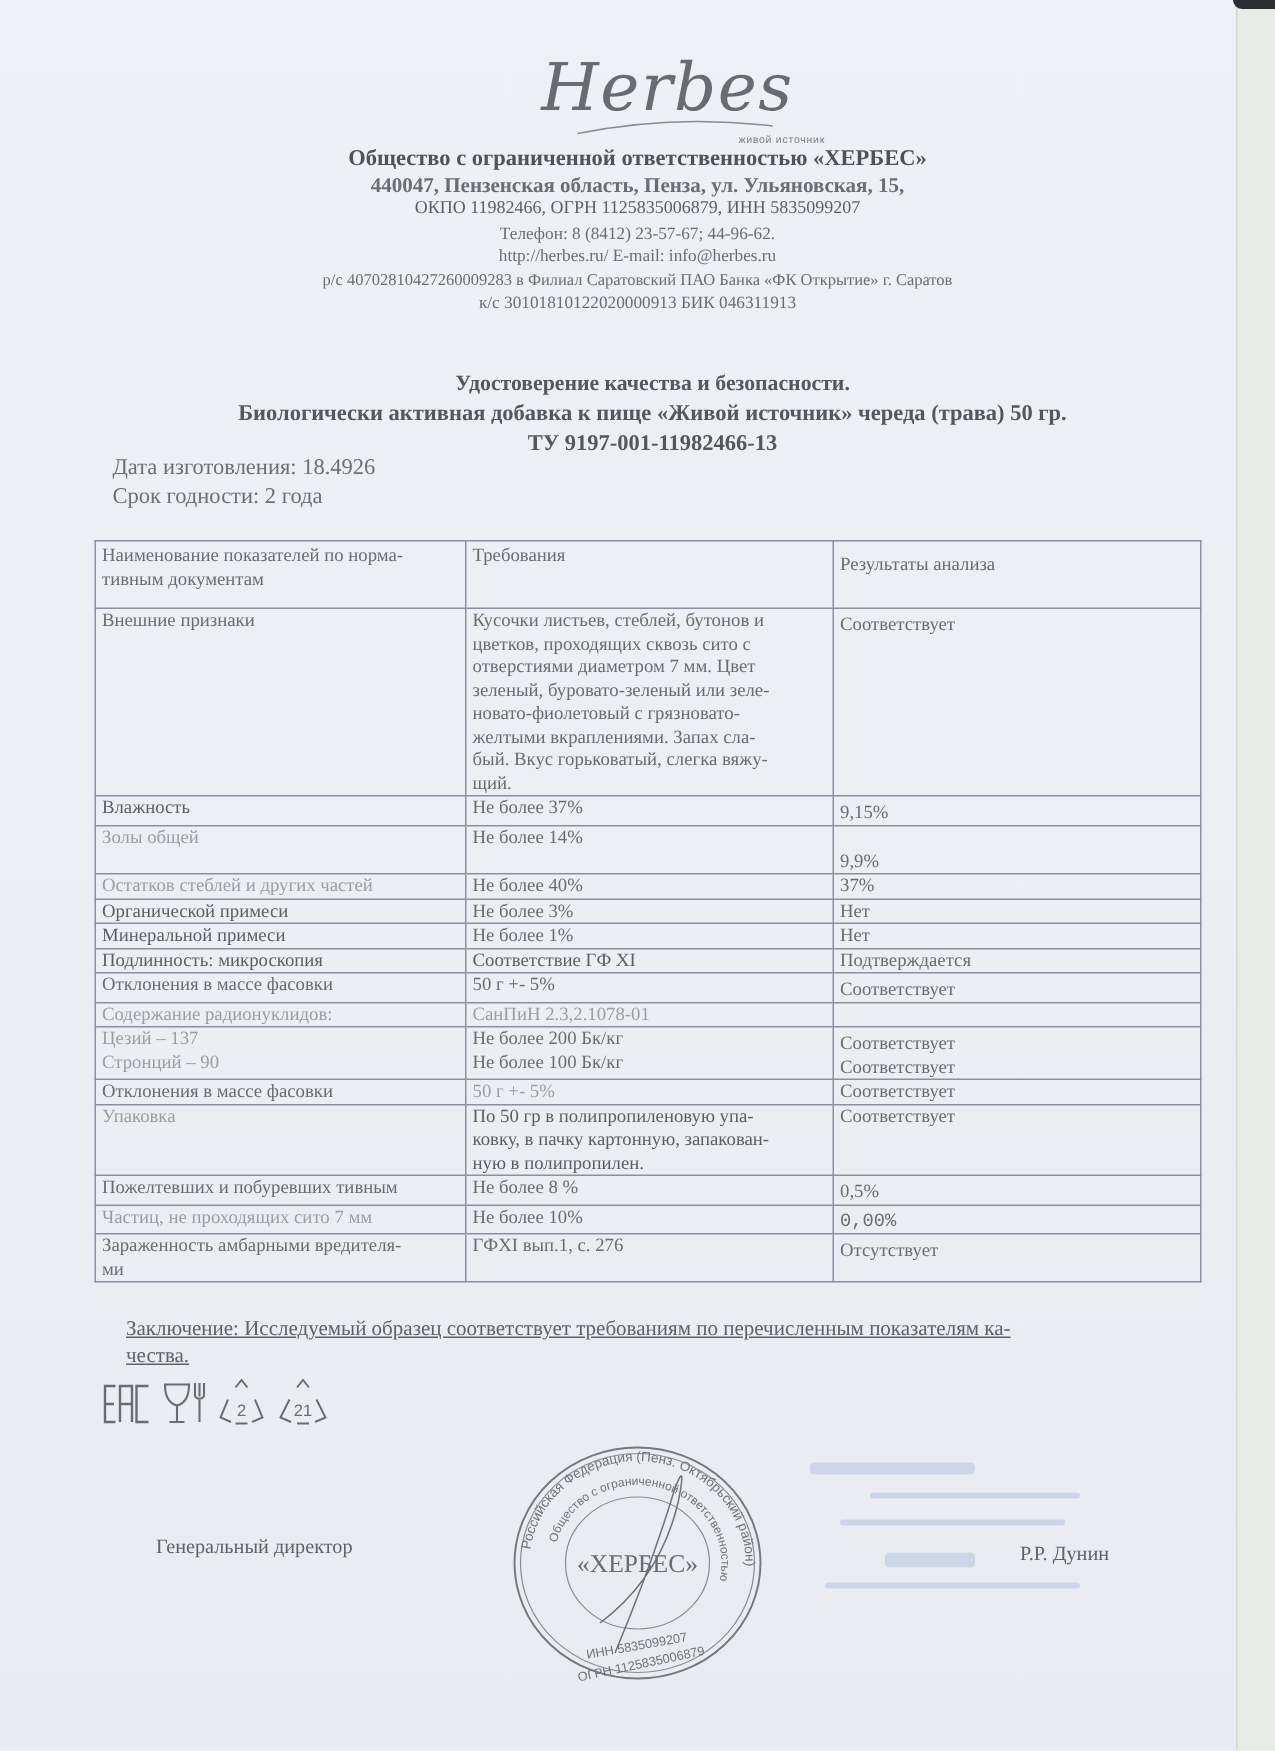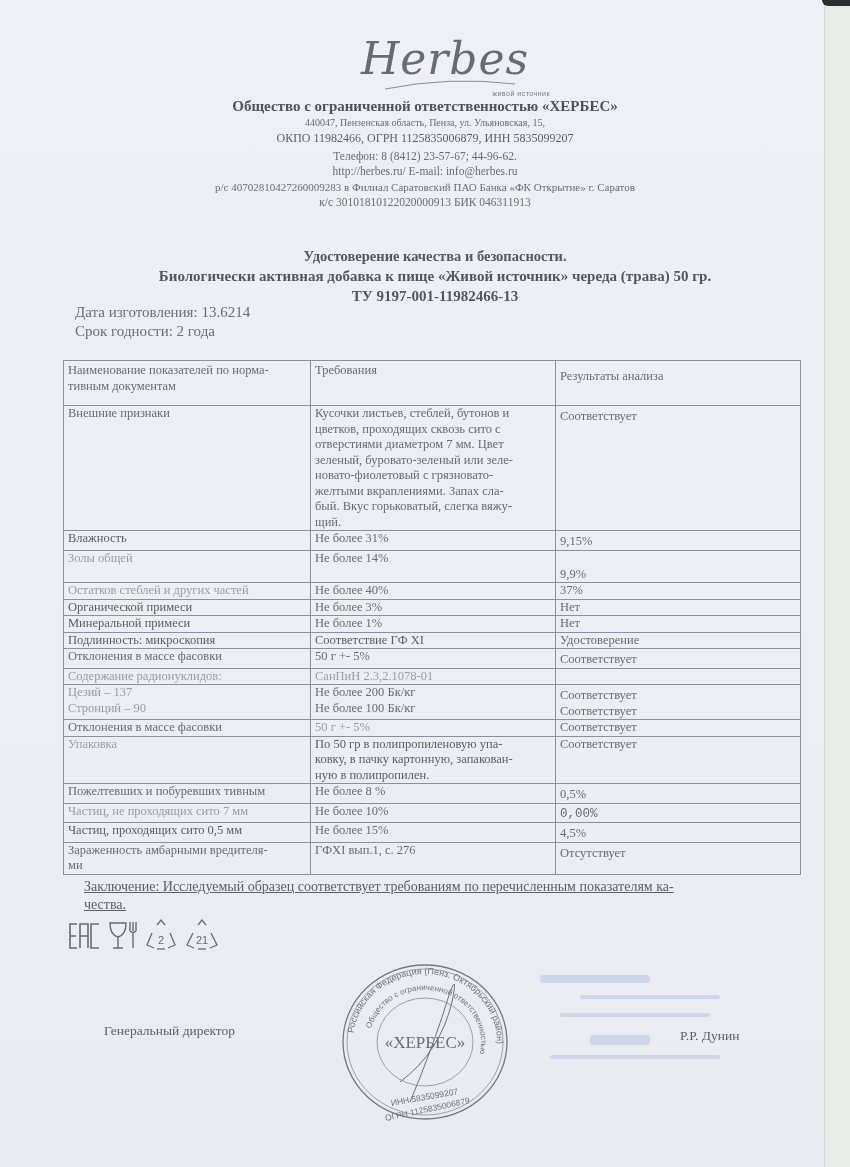--- a/index.html
+++ b/index.html
@@ -33,21 +33,21 @@
   .logo-swoosh {
     position: absolute; left: 20px; top: 40px; width: 140px; height: 20px;
   }
   .logo-tag {
     position: absolute; left: 80px; top: 56px; width: 110px; text-align: right;
     font-family: "Liberation Sans", sans-serif; font-size: 7px; color: #7b7c84;
     letter-spacing: 0.5px;
   }
   .hdr { position: absolute; left: 0; width: 850px; text-align: center; white-space: nowrap; }
   .hdr-company { top: 98px; font-size: 15px; font-weight: bold; color: #505159; }
-  .hdr-address { top: 117px; font-size: 10px; color: #6b6c74; }
+  .hdr-address { top: 117px; font-size: 14px; color: #6b6c74; font-weight: bold; }
   .hdr-codes { top: 131px; font-size: 12px; color: #5d5e66; }
   .hdr-phone { top: 150px; font-size: 11.5px; color: #6b6c74; }
   .hdr-web { top: 165px; font-size: 11.5px; color: #6b6c74; }
   .hdr-bank { top: 181px; left: 0px; font-size: 11px; color: #6b6c74; }
   .hdr-corr { top: 196px; font-size: 11.5px; color: #6b6c74; }
 
   
   .title { position: absolute; left: 0; width: 850px; text-align: center; white-space: nowrap; font-weight: bold; color: #55565e; }
   .t1 { top: 248px; font-size: 14.5px; left: 10px; }
   .t2 { top: 268px; font-size: 15px; left: 10px; }
@@ -110,21 +110,21 @@
   <div class="hdr hdr-codes">ОКПО 11982466, ОГРН 1125835006879, ИНН 5835099207</div>
   <div class="hdr hdr-phone">Телефон: 8 (8412) 23-57-67; 44-96-62.</div>
   <div class="hdr hdr-web">http://herbes.ru/ E-mail: info@herbes.ru</div>
   <div class="hdr hdr-bank">р/с 40702810427260009283 в Филиал Саратовский ПАО Банка «ФК Открытие» г. Саратов</div>
   <div class="hdr hdr-corr">к/с 30101810122020000913 БИК 046311913</div>
 
   <div class="title t1">Удостоверение качества и безопасности.</div>
   <div class="title t2">Биологически активная добавка к пище «Живой источник» череда (трава) 50 гр.</div>
   <div class="title t3">ТУ 9197-001-11982466-13</div>
 
-  <div class="meta m1">Дата изготовления: 13.6214</div>
+  <div class="meta m1">Дата изготовления: 18.4926</div>
   <div class="meta m2">Срок годности: 2 года</div>
 
   <table class="tbl">
     <colgroup>
         <col class="c1">
         <col class="c2">
         <col class="c3">
       </colgroup>
     <tbody>
         <tr class="hdrrow">
@@ -140,21 +140,21 @@
 отверстиями диаметром 7 мм. Цвет
 зеленый, буровато-зеленый или зеле-
 новато-фиолетовый с грязновато-
 желтыми вкраплениями. Запах сла-
 бый. Вкус горьковатый, слегка вяжу-
 щий.</td>
       <td style="padding-top:3px;">Соответствует</td>
     </tr>
     <tr>
       <td class="dark">Влажность</td>
-      <td>Не более 31%</td>
+      <td>Не более 37%</td>
       <td style="padding-top:3px;">9,15%</td>
     </tr>
     <tr>
       <td class="muted">Золы общей</td>
       <td>Не более 14%</td>
       <td style="padding-top:16px;">9,9%</td>
     </tr>
     <tr>
       <td class="muted">Остатков стеблей и других частей</td>
       <td>Не более 40%</td>
@@ -166,21 +166,21 @@
       <td>Нет</td>
     </tr>
     <tr>
       <td class="dark">Минеральной примеси</td>
       <td>Не более 1%</td>
       <td>Нет</td>
     </tr>
     <tr>
       <td class="dark">Подлинность: микроскопия</td>
       <td class="dark">Соответствие ГФ XI</td>
-      <td>Удостоверение</td>
+      <td>Подтверждается</td>
     </tr>
     <tr>
       <td>Отклонения в массе фасовки</td>
       <td>50 г +- 5%</td>
       <td style="padding-top:3px;">Соответствует</td>
     </tr>
     <tr>
       <td class="muted">Содержание радионуклидов:</td>
       <td class="muted">СанПиН 2.3,2.1078-01</td>
       <td></td>
@@ -207,25 +207,20 @@
     </tr>
     <tr>
       <td>Пожелтевших и побуревших тивным</td>
       <td>Не более 8 %</td>
       <td style="padding-top:3px;">0,5%</td>
     </tr>
     <tr>
       <td class="muted">Частиц, не проходящих сито 7 мм</td>
       <td>Не более 10%</td>
       <td style="padding-top:3px;font-family:Liberation Mono, monospace;">0,00%</td>
-    </tr>
-    <tr>
-      <td class="dark">Частиц, проходящих сито 0,5 мм</td>
-      <td>Не более 15%</td>
-      <td style="padding-top:3px;">4,5%</td>
     </tr>
     <tr>
       <td class="pre" style="height:31px;">Зараженность амбарными вредителя-
 ми</td>
       <td>ГФХI вып.1, с. 276</td>
       <td style="padding-top:3px;">Отсутствует</td>
     </tr>
   </tbody>
     </table>
 

